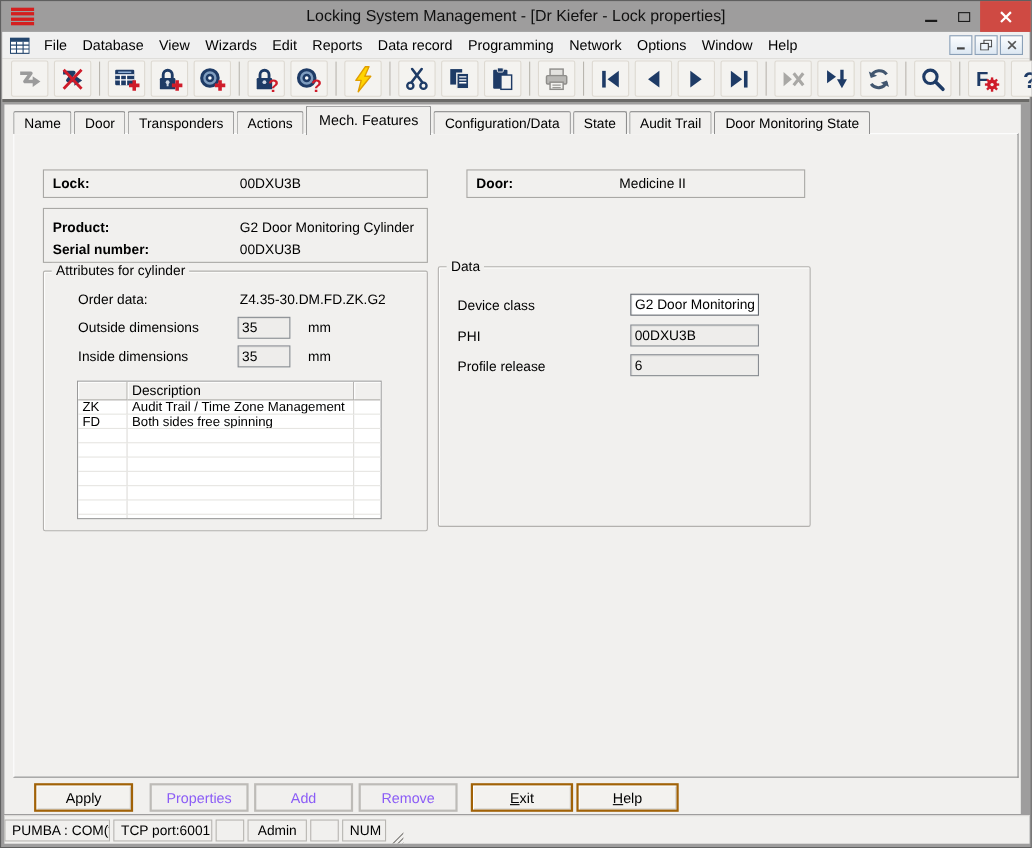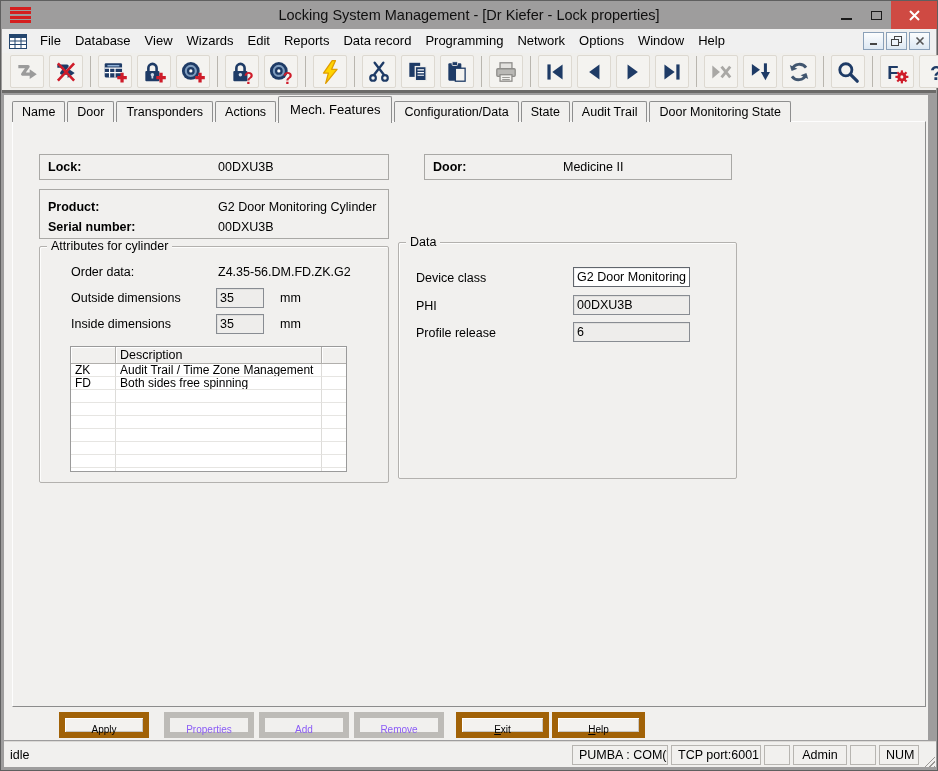--- a/index.html
+++ b/index.html
@@ -58,22 +58,22 @@
   .field.white { background:#fff; border-color:#61666d; }
 
   .attr-table { position:absolute; left:30px; top:99px; width:277px; height:126px; border:1px solid #9a9a9a; background:#fff; overflow:hidden; }
   .tr { display:grid; grid-template-columns:45px 206px auto; }
   .th { background:#f1f0ee; height:17px; line-height:16px; padding:0 4px; font-size:12.5px; border-right:1px solid #b1afac; border-bottom:1px solid #b1afac; box-shadow:inset 1px 1px 0 #fff; }
   .th:last-child { border-right:none; }
   .td { height:13px; line-height:12px; padding:0 4px; font-size:12px; border-right:1px solid #dddcd9; border-bottom:1px solid #e6e5e2; overflow:hidden; white-space:nowrap; }
   .td:last-child { border-right:none; }
 
   
-  .action-btn { position:absolute; top:617px; height:26px; font-family:"Liberation Sans", sans-serif; font-size:10px; text-align:center; line-height:24px;
-    background:#f3f2ef; border:6px solid #a16207; box-shadow:inset 1px 1px 0 #fff, inset -1px -1px 0 #c9c7c3;margin-left:28px; }
+  .action-btn { position:absolute; top:617px; height:26px; font-family:"Liberation Sans", sans-serif; font-size:13px; text-align:center; line-height:24px;
+    background:#f3f2ef; border:2px solid #a16207; box-shadow:inset 1px 1px 0 #fff, inset -1px -1px 0 #c9c7c3; }
   .action-btn.disabled { color:#8b5cf6; border-color:#bdbbb7; background:#f1f0ee; box-shadow:none; }
   .accel { text-decoration:underline; }
 
   
   .statusbar { position:absolute; top:740px; left:3px; width:932px; height:26px; background:#f1f0ee; border-top:1px solid #dbd9d6; display:flex; align-items:center; font-size:12.5px; }
   .sb-left { padding-left:6px; flex:1; }
   .seg { border:1px solid #b7b5b1; height:20px; line-height:18px; padding:0 6px; margin-right:3px; white-space:nowrap; overflow:hidden; }
   .seg.sp1 { width:26px; } .seg.sp2 { width:26px; }
   .grip { width:13px; height:13px; align-self:flex-end; margin-right:1px;
     background: repeating-linear-gradient(135deg, transparent 0 2px, #9a9895 2px 3px);
@@ -353,21 +353,21 @@
         <div class="prod-row" style="margin-top:0;">
           <span class="lab" style="width:170px;">Serial number:</span>
           <span>00DXU3B</span>
         </div>
       </div>
 
       <div class="groupbox" style="left:26px; top:124px; width:350px; height:237px;">
         <span class="legend">Attributes for cylinder</span>
 
         <span class="grow" style="left:31px; top:15px;">Order data:</span>
-        <span class="grow" style="left:178px; top:15px;">Z4.35-56.DM.FD.ZK.G2</span>
+        <span class="grow" style="left:178px; top:15px;">Z4.35-30.DM.FD.ZK.G2</span>
 
         <span class="grow" style="left:31px; top:41px;">Outside dimensions</span>
         <input class="field" style="position: absolute; left: 176px; top: 41px; width: 48px;" readonly="" value="35">
         <span class="grow" style="left:240px; top:41px;">mm</span>
 
         <span class="grow" style="left:31px; top:67px;">Inside dimensions</span>
         <input class="field" style="position: absolute; left: 176px; top: 67px; width: 48px;" readonly="" value="35">
         <span class="grow" style="left:240px; top:67px;">mm</span>
 
         <div class="attr-table">
@@ -441,21 +441,20 @@
 
     <button class="action-btn" style="left:27px; width:90px;"><span class="accel"></span><span>Apply</span></button>
     <button class="action-btn disabled" style="left:132px; width:90px;"><span class="accel"></span><span>Properties</span></button>
     <button class="action-btn disabled" style="left:227px; width:90px;"><span class="accel"></span><span>Add</span></button>
     <button class="action-btn disabled" style="left:322px; width:90px;"><span class="accel"></span><span>Remove</span></button>
     <button class="action-btn" style="left:424px; width:93px;"><span class="accel">E</span><span>xit</span></button>
     <button class="action-btn" style="left:520px; width:93px;"><span class="accel">H</span><span>elp</span></button>
   </div>
 
   <div class="statusbar">
-    <span class="sb-left">idle</span>
     <span class="seg" style="width:96px;">PUMBA : COM(*)</span>
     <span class="seg" style="width:90px;">TCP port:6001</span>
     <span class="seg sp1"></span>
     <span class="seg" style="width:54px; text-align:center;">Admin</span>
     <span class="seg sp2"></span>
     <span class="seg" style="width:40px;">NUM</span>
     <span class="grip"></span>
   </div>
 
 </div>

